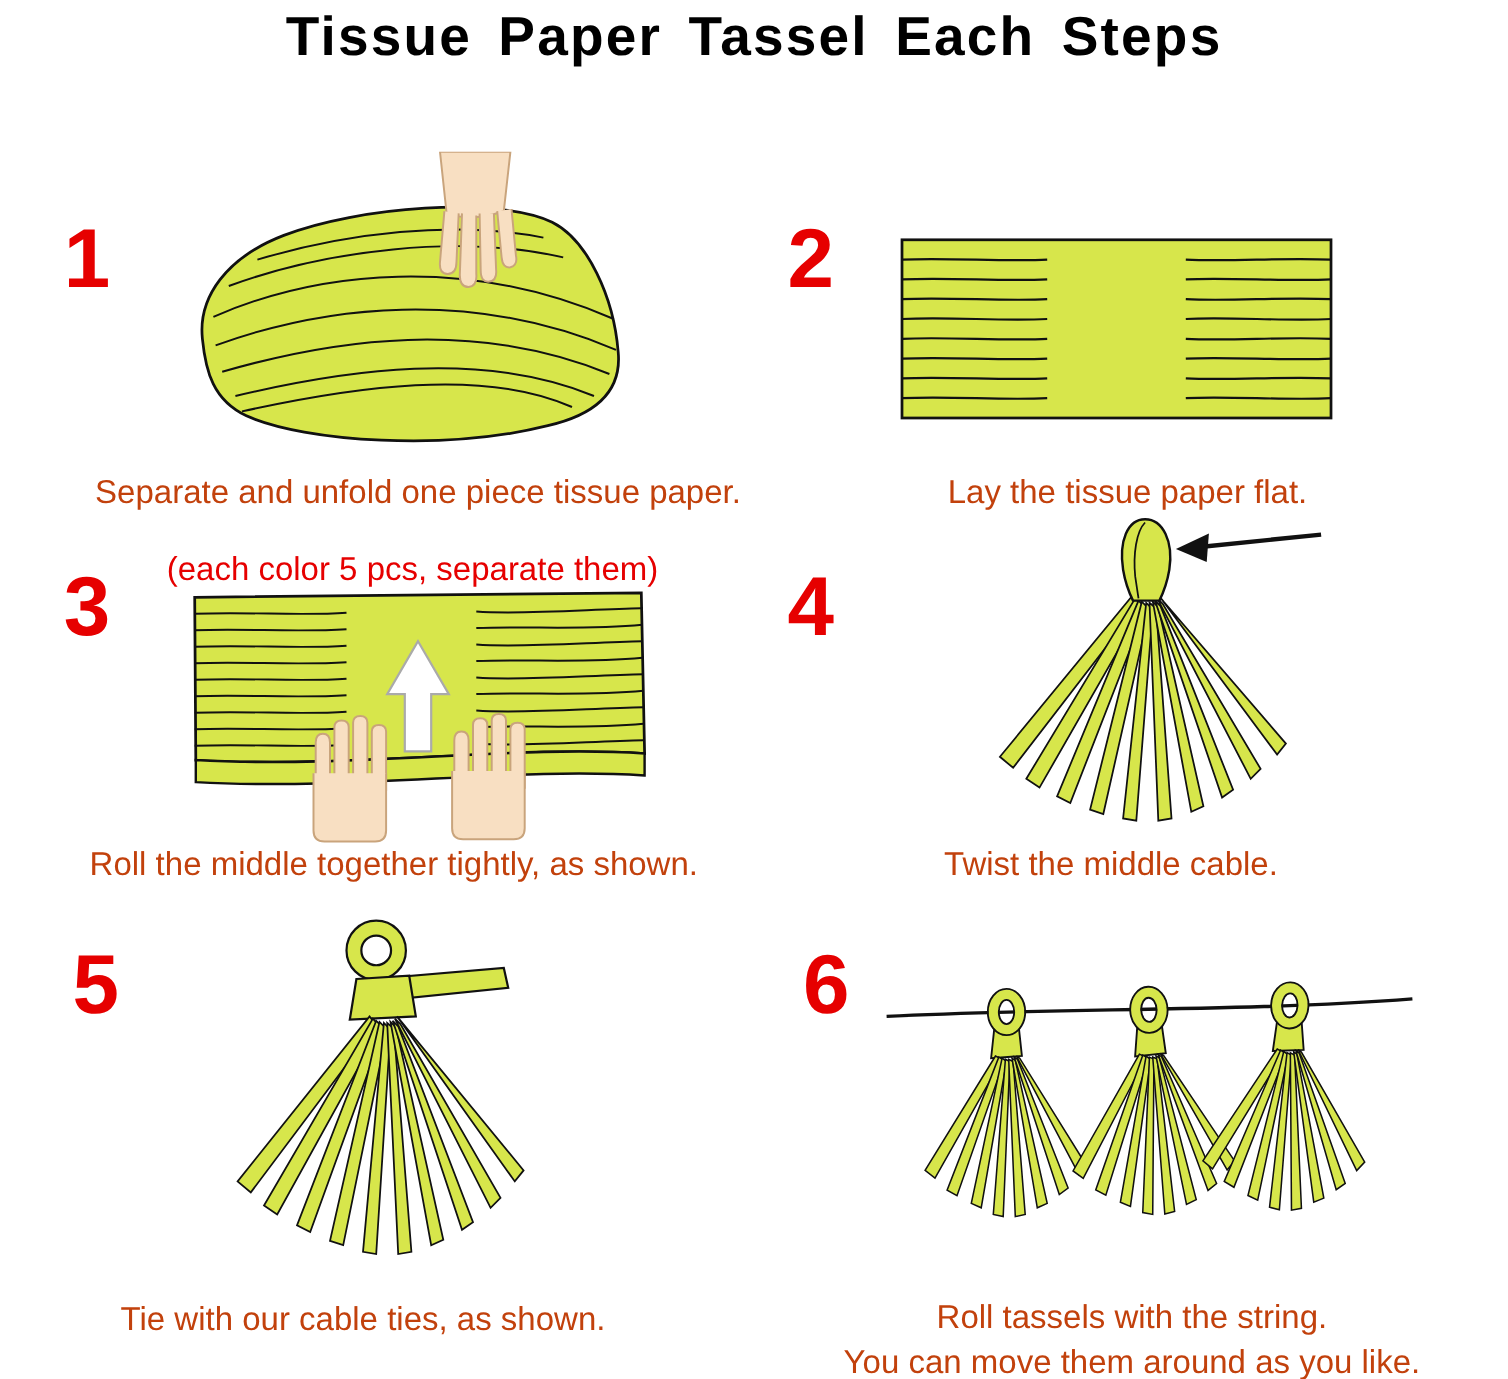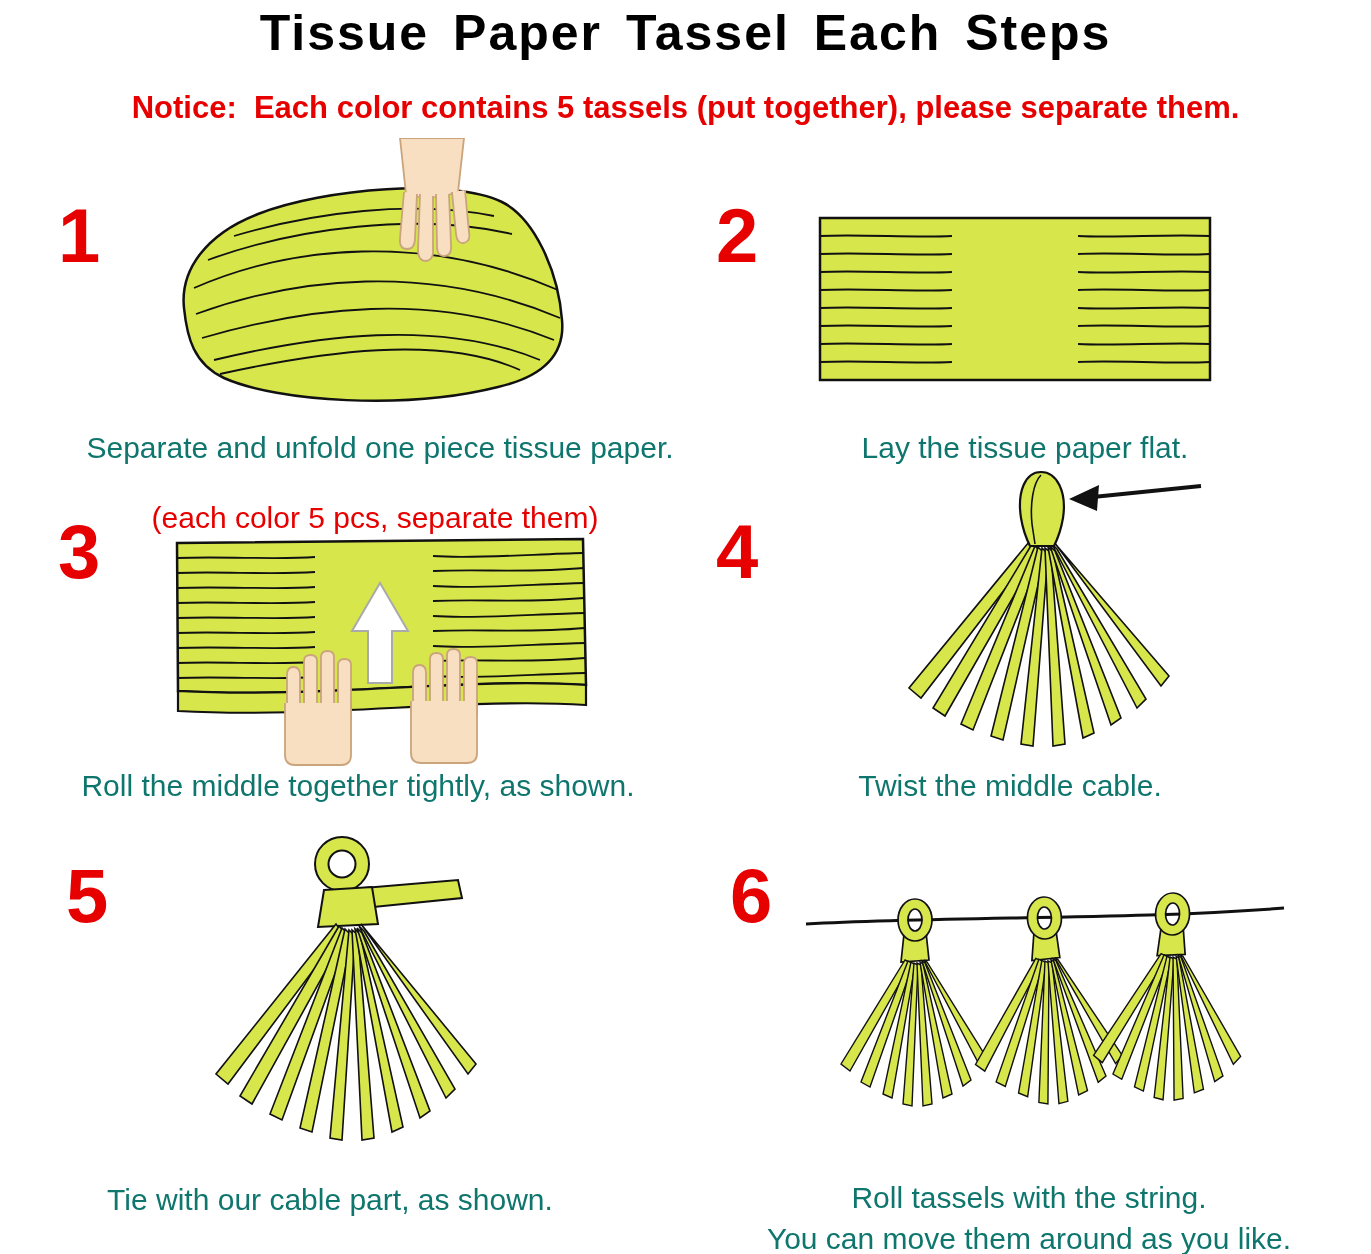--- a/index.html
+++ b/index.html
@@ -15,32 +15,31 @@
   }
   .notice {
     position:absolute; top:90px; left:0; width:100%; text-align:center;
     font-size:31px; font-weight:bold; color:var(--accent-red,#e60000); white-space:pre-wrap;
   }
   .step-number {
     position:absolute; font-size:76px; font-weight:bold; line-height:1;
     color:var(--accent-red,#e60000);
   }
   .caption {
-    position:absolute; font-size:30px; line-height:1.35; text-align:center; color:#0f766e;
+    position:absolute; font-size:30px; line-height:1.35; text-align:center; color:#c2410c;
   }
   .caption.red { color:var(--accent-red,#e60000);margin-top:28px; }
   .illu { position:absolute; }
 </style>
 </head>
 <body>
 
 <div class="page">
 
   <div class="title">Tissue Paper Tassel Each Steps</div>
-  <div class="notice">Notice:  Each color contains 5 tassels (put together), please separate them.</div>
 
   <div class="step-number" style="left:58px;top:198px">1</div>
   <div class="step-number" style="left:716px;top:198px">2</div>
   <div class="step-number" style="left:58px;top:514px">3</div>
   <div class="step-number" style="left:716px;top:514px">4</div>
   <div class="step-number" style="left:66px;top:858px">5</div>
   <div class="step-number" style="left:730px;top:858px">6</div>
 
   <svg class="illu" style="left:160px;top:138px" width="420" height="285" viewBox="0 0 420 285">
     <g>
@@ -205,19 +204,19 @@
     <g>
         <use href="#t6" transform="translate(372,52) rotate(2)"></use>
       </g>
   </svg>
 
   <div class="caption" style="left:0;top:428px;width:760px">Separate and unfold one piece tissue paper.</div>
   <div class="caption red" style="left:0;top:470px;width:750px">(each color 5 pcs, separate them)</div>
   <div class="caption" style="left:0;top:766px;width:716px">Roll the middle together tightly, as shown.</div>
   <div class="caption" style="left:760px;top:428px;width:530px">Lay the tissue paper flat.</div>
   <div class="caption" style="left:750px;top:766px;width:520px">Twist the middle cable.</div>
-  <div class="caption" style="left:0;top:1180px;width:660px">Tie with our cable part, as shown.</div>
+  <div class="caption" style="left:0;top:1180px;width:660px">Tie with our cable ties, as shown.</div>
   <div class="caption" style="left:690px;top:1178px;width:678px">
     <div>Roll tassels with the string.</div>
     <div>You can move them around as you like.</div>
   </div>
 
 </div>
 
 </body></html>

